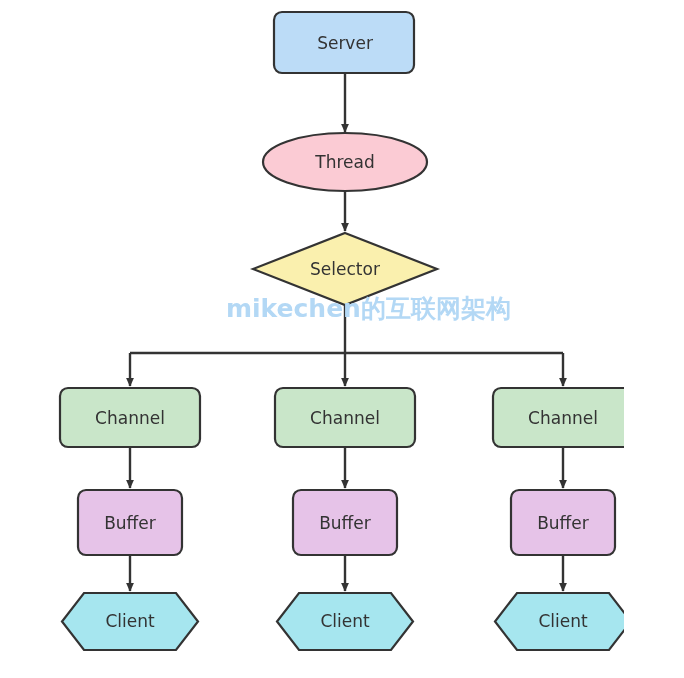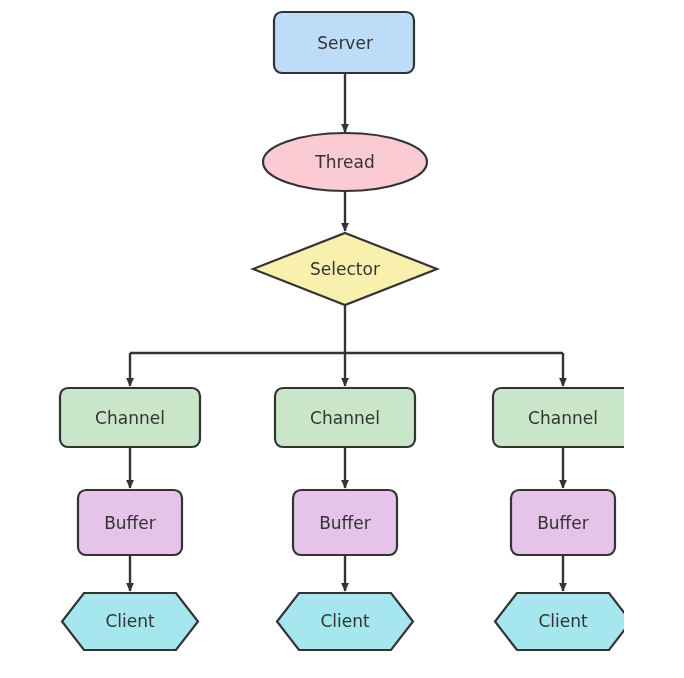--- a/index.html
+++ b/index.html
@@ -145,15 +145,16 @@
     <g>
       <polygon class="shape" points="299,593 391,593 413,621.5 391,650 299,650 277,621.5" fill="#a6e6ef"></polygon>
       <text class="node-label" x="345" y="622">Client</text>
     </g>
     <g>
       <polygon class="shape" points="517,593 609,593 631,621.5 609,650 517,650 495,621.5" fill="#a6e6ef"></polygon>
       <text class="node-label" x="563" y="622">Client</text>
     </g>
   </svg>
 
+  <div class="watermark-main">mikechen的互联网架构</div>
 
 
 </div>
 
 </body></html>

